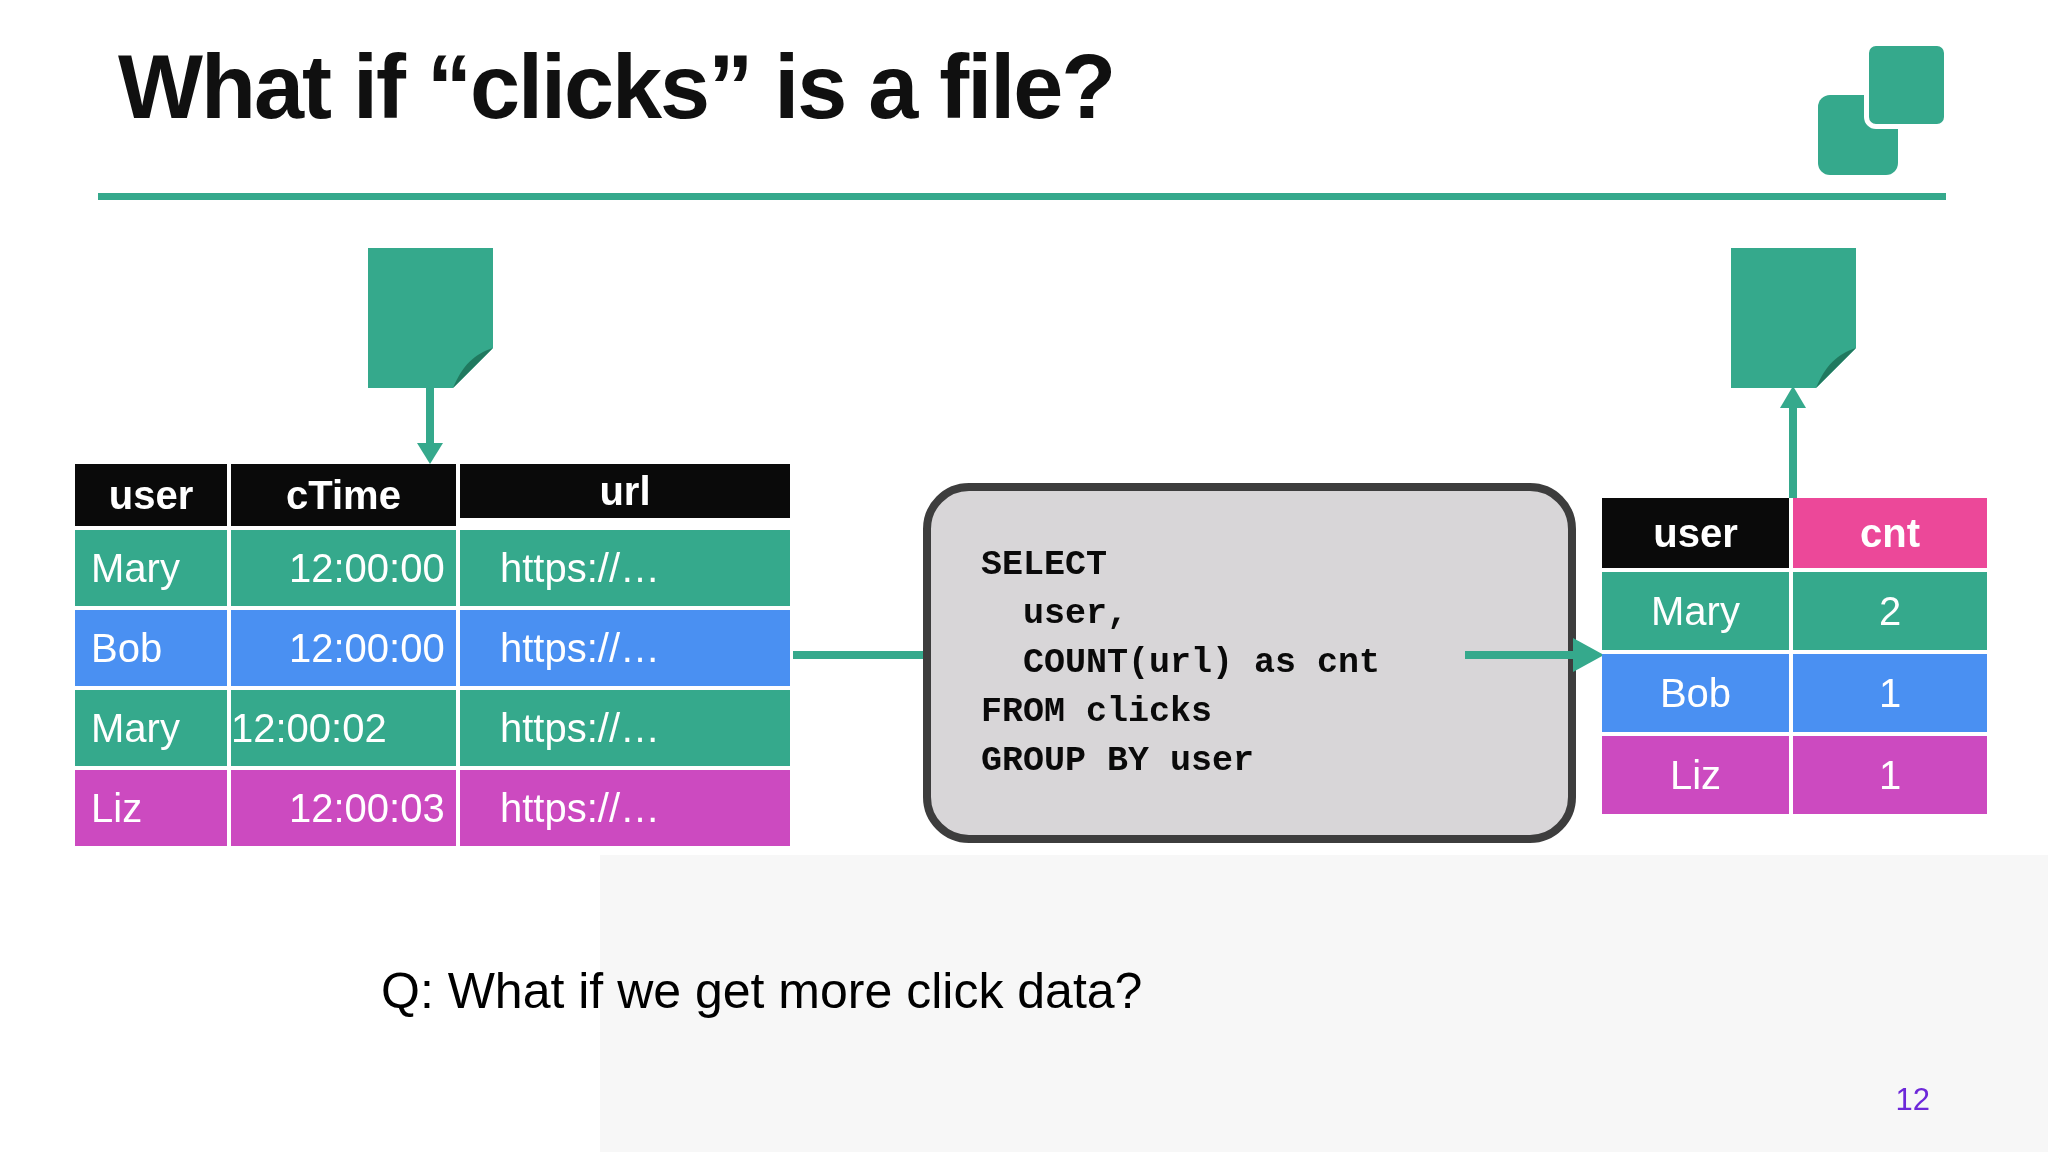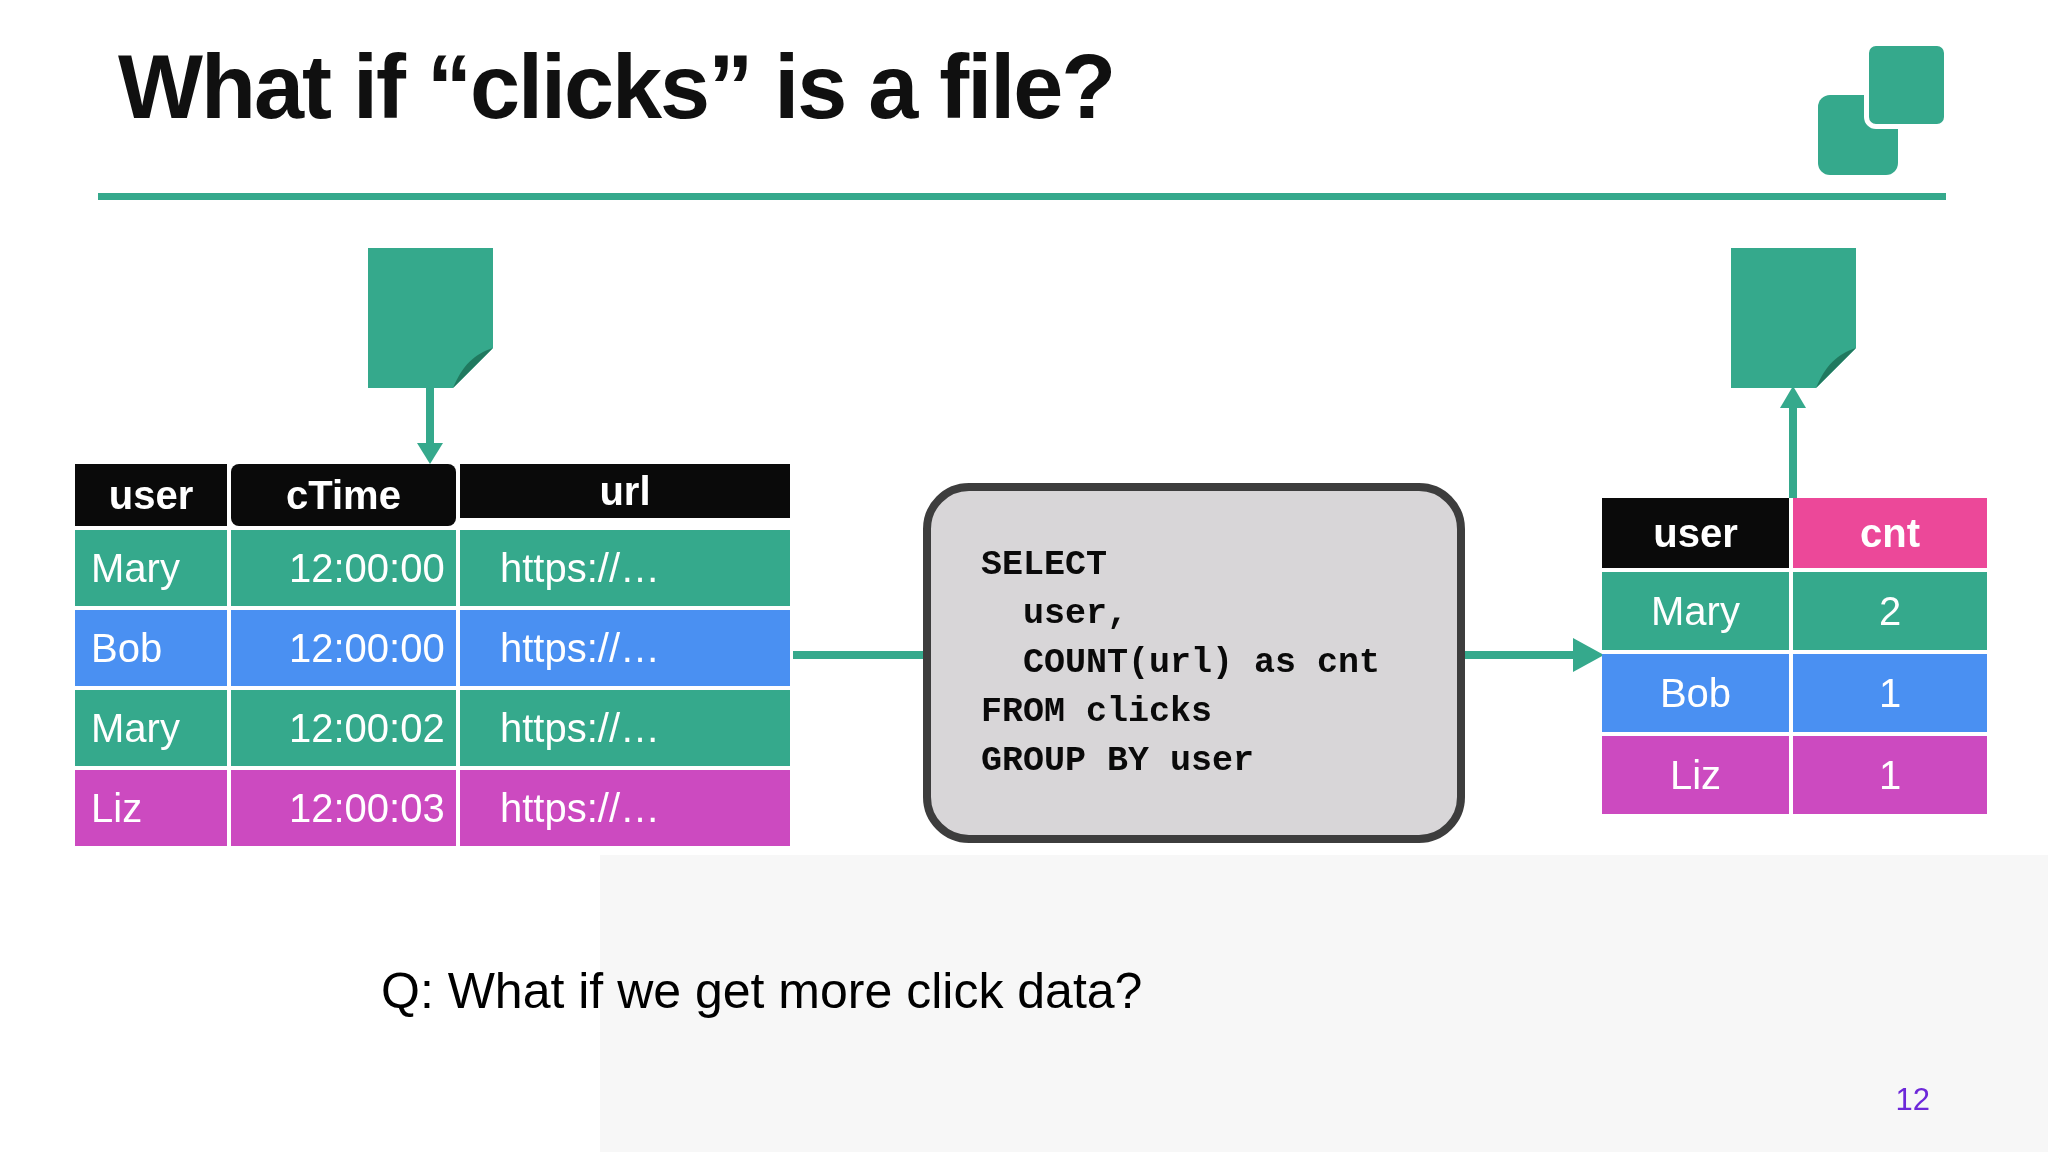--- a/index.html
+++ b/index.html
@@ -60,21 +60,21 @@
     display: flex; align-items: center;
     color: #ffffff; font-size: 40px;
   }
   .cell.hdr { font-weight: bold; justify-content: center; }
   .clicks-table { left: 75px; top: 464px; }
   .result-table { left: 1602px; top: 498px; }
   
   .sql-box {
     position: absolute;
     left: 923px; top: 483px;
-    width: 542px; height: 360px;
+    width: 653px; height: 360px;
     background: #d8d6d8;
     border: 8px solid #3d3d3d;
     border-radius: 46px;
     display: flex; align-items: center;
   }
   .sql-code {
     font-family: "Liberation Mono", "DejaVu Sans Mono", monospace;
     font-weight: bold;
     font-size: 35px;
     line-height: 49px;
@@ -123,36 +123,36 @@
     <path d="M125,100 L85,140 C 94,118 106,106 125,100 Z" fill="#20795f"></path>
   </svg>
   <svg class="arrow-svg arr-up" width="40" height="114" viewBox="0 0 40 114">
     <rect x="16" y="20" width="8" height="94" fill="#35a98c"></rect>
     <polygon points="7,24 33,24 20,2" fill="#35a98c"></polygon>
   </svg>
 
   <div class="dtable clicks-table">
       <div class="trow">
         <div class="cell hdr" style="width: 152px; height: 62px; background: rgb(10, 10, 10);">user</div>
-        <div class="cell hdr" style="width: 225px; height: 62px; background: rgb(10, 10, 10); border-radius: 8px;">cTime</div>
+        <div class="cell hdr" style="width: 225px; height: 62px; background: rgb(10, 10, 10);">cTime</div>
         <div class="cell hdr" style="width: 330px; height: 54px; background: rgb(10, 10, 10);">url</div>
       </div>
       <div class="trow">
         <div class="cell" style="width: 152px; height: 76px; background: rgb(53, 169, 140); padding-left: 16px;">Mary</div>
         <div class="cell" style="width: 225px; height: 76px; background: rgb(53, 169, 140); padding-left: 58px;">12:00:00</div>
         <div class="cell" style="width: 330px; height: 76px; background: rgb(53, 169, 140); padding-left: 40px;">https://…</div>
       </div>
       <div class="trow">
         <div class="cell" style="width: 152px; height: 76px; background: rgb(74, 144, 242); padding-left: 16px;">Bob</div>
         <div class="cell" style="width: 225px; height: 76px; background: rgb(74, 144, 242); padding-left: 58px;">12:00:00</div>
         <div class="cell" style="width: 330px; height: 76px; background: rgb(74, 144, 242); padding-left: 40px;">https://…</div>
       </div>
       <div class="trow">
         <div class="cell" style="width: 152px; height: 76px; background: rgb(53, 169, 140); padding-left: 16px;">Mary</div>
-        <div class="cell" style="width: 225px; height: 76px; background: rgb(53, 169, 140); padding-left: 58px;">12:00:02</div>
+        <div class="cell" style="width: 225px; height: 76px; background: rgb(53, 169, 140); ">12:00:02</div>
         <div class="cell" style="width: 330px; height: 76px; background: rgb(53, 169, 140); padding-left: 40px;">https://…</div>
       </div>
       <div class="trow">
         <div class="cell" style="width: 152px; height: 76px; background: rgb(204, 74, 192); padding-left: 16px;">Liz</div>
         <div class="cell" style="width: 225px; height: 76px; background: rgb(204, 74, 192); padding-left: 58px; text-align: center;">12:00:03</div>
         <div class="cell" style="width: 330px; height: 76px; background: rgb(204, 74, 192); padding-left: 40px;">https://…</div>
       </div>
     </div>
 
   <div class="connector-line"></div>

